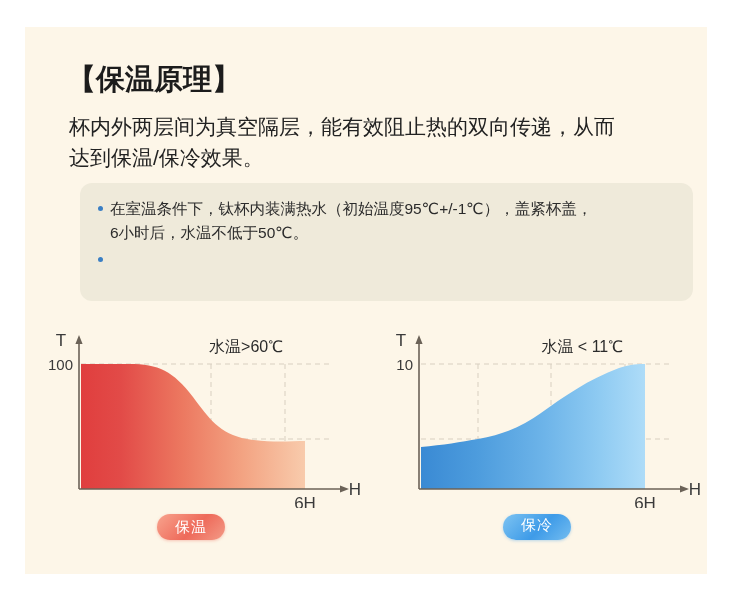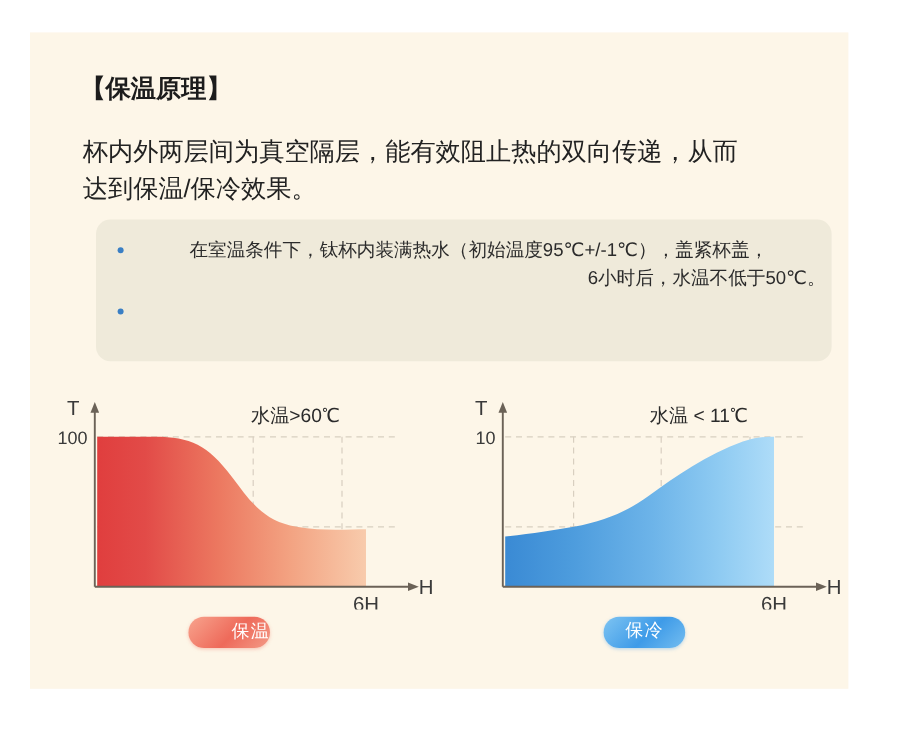--- a/index.html
+++ b/index.html
@@ -20,21 +20,21 @@
     width: 682px;
     height: 547px;
     background: #FDF6E8;
   }
 
   
   .heading {
     position: absolute;
     left: 42px;
     top: 33px;
-    font-size: 21px;
+    font-size: 29px;
     font-weight: bold;
     color: #1c1c1c;
     letter-spacing: 0px;
     white-space: nowrap;
     text-align: center;
   }
 
   
   .intro {
     position: absolute;
@@ -73,22 +73,22 @@
   }
   .bullet-dot {
     position: absolute;
     left: 2px;
     top: 9px;
     width: 5px;
     height: 5px;
     border-radius: 50%;
     background: #3a7fc4;
   }
-  .bullet-l1 { white-space: nowrap; text-align: center; }
-  .bullet-l2 { white-space: nowrap; text-align: right; }
+  .bullet-l1 { white-space: nowrap; }
+  .bullet-l2 { white-space: nowrap; }
 
   
   .chart-wrap {
     position: absolute;
     top: 296px;
     width: 330px;
     height: 185px;
   }
   .chart-left  { left: 8px; }
   .chart-right { left: 348px; }
@@ -105,21 +105,20 @@
     color: #ffffff;
     font-size: 15px;
     line-height: 26px;
     text-align: center;
     letter-spacing: 1px;
   }
   .badge-hot {
     left: 132px;
     background: linear-gradient(135deg, #F8A48E 0%, #EE6A5A 55%, #F39B87 100%);
     box-shadow: 0 1px 3px rgba(238,106,90,0.35);
-    text-align: right;
   }
   .badge-cold {
     left: 478px;
     background: linear-gradient(135deg, #7EC4F2 0%, #3E9BE8 55%, #74BDF0 100%);
     box-shadow: 0 1px 3px rgba(62,155,232,0.35);
     font-family: Liberation Mono, monospace;
   }
 </style>
 </head>
 <body>

